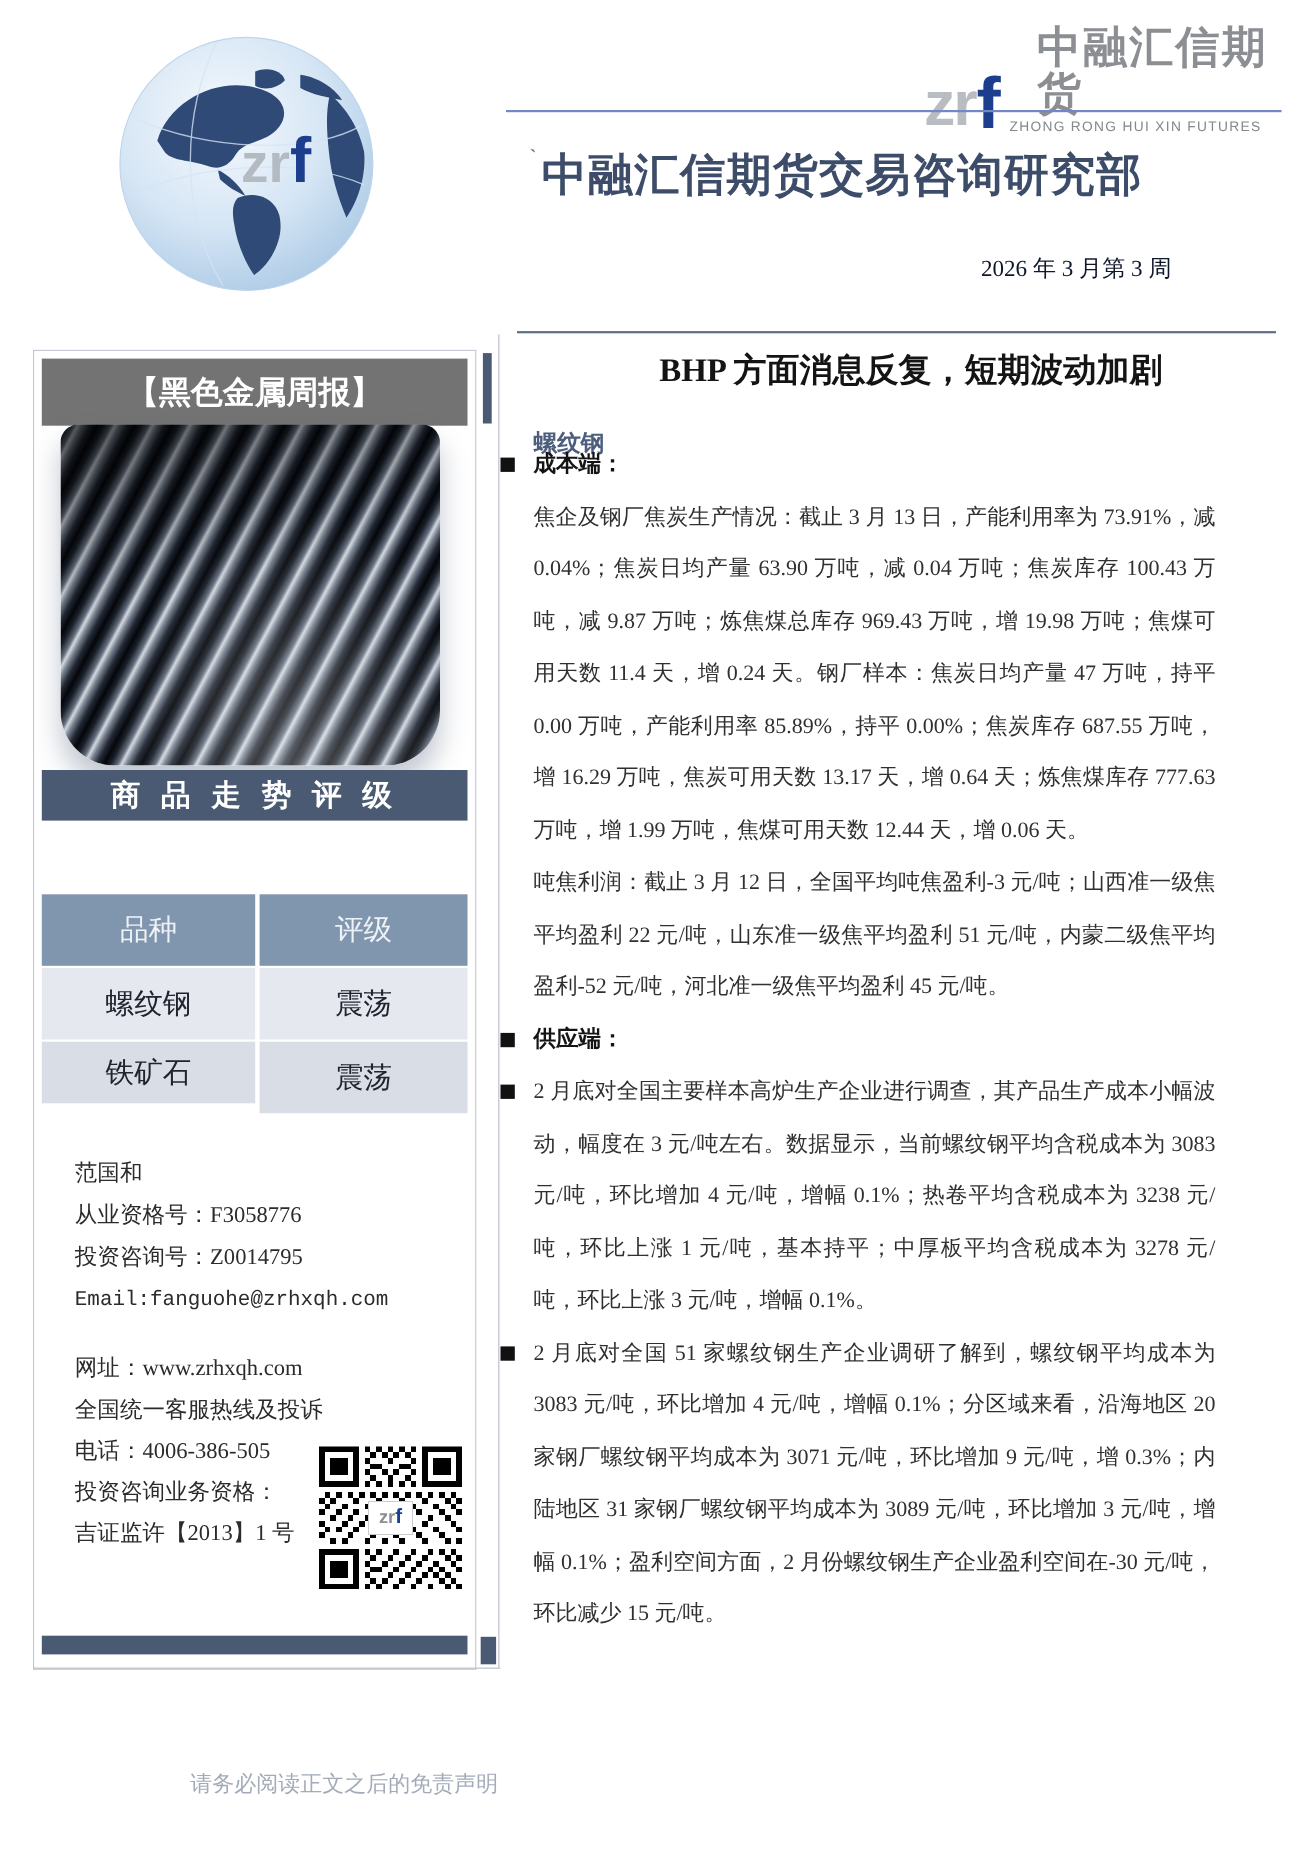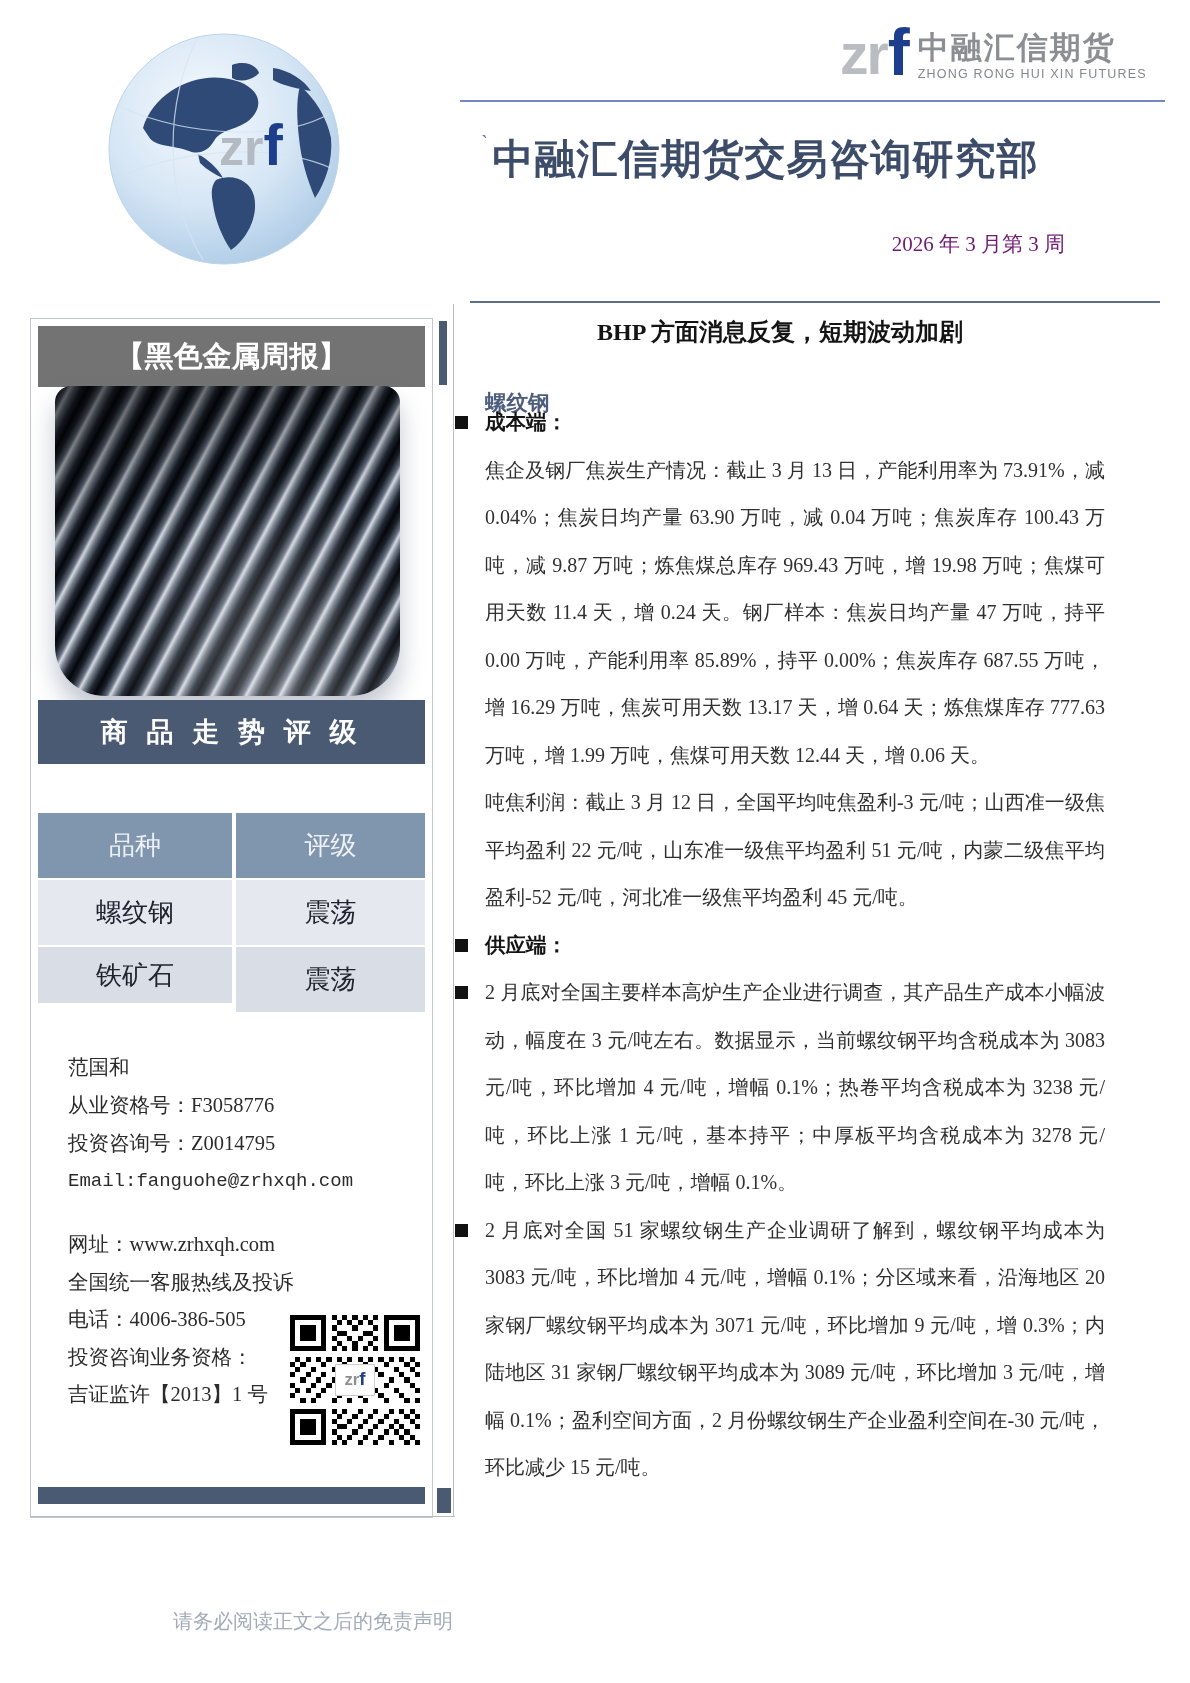--- a/index.html
+++ b/index.html
@@ -6,64 +6,64 @@
   .page{position:relative;width:1190px;height:1683px;background:#ffffff;overflow:hidden;
         font-family:"Liberation Serif","DejaVu Serif",serif;color:#343434;}
 
   
   .globe{position:absolute;left:103px;top:28px;width:242px;height:242px;}
   .logo{position:absolute;left:840px;top:22px;display:flex;align-items:flex-end;
         font-family:"Liberation Sans","DejaVu Sans",sans-serif;}
   .logo-zr{font-size:57px;font-weight:bold;color:#b9bcc0;line-height:1;letter-spacing:-2px;}
   .logo-f{font-size:66px;font-weight:bold;color:#1d3e8d;line-height:.92;margin-left:1px;}
   .logo-names{margin-left:8px;padding-bottom:2px;}
-  .logo-cn{font-size:31px;font-weight:bold;color:#8b8e92;letter-spacing:2px;line-height:1.05;}
+  .logo-cn{font-size:40px;font-weight:bold;color:#8b8e92;letter-spacing:2px;line-height:1.05;margin-left:25px;}
   .logo-en{font-size:12.5px;color:#84878b;letter-spacing:1.2px;margin-top:2px;}
   .rule-blue{position:absolute;left:460px;top:100px;width:705px;height:2px;background:#7287c6;}
 
   .page-title{position:absolute;left:420px;top:132px;width:680px;text-align:center;
               font-size:41px;font-weight:bold;color:#3d4d69;letter-spacing:1px;}
   .title-tick{font-size:18px;color:#6b7790;vertical-align:top;margin-right:4px;}
   .report-date{position:absolute;left:455px;top:230px;width:610px;text-align:right;
-               font-size:21px;color:#701a75;}
+               font-size:21px;color:#0f172a;}
 
   
   .sidebar-box{position:absolute;left:30px;top:318px;width:401px;height:1198px;
                border:1px solid #c3c7d0;background:#ffffff;}
   .side-banner{position:absolute;left:38px;top:326px;width:387px;height:61px;background:#737373;
                color:#ffffff;font-size:29px;font-weight:bold;display:flex;align-items:center;justify-content:center;}
   .pipes{position:absolute;left:55px;top:386px;width:345px;height:310px;
          border-radius:16px 16px 50px 50px;
          background:
            linear-gradient(165deg, rgba(0,0,0,.62), rgba(0,0,0,0) 45%),
            radial-gradient(ellipse at 62% 105%, rgba(255,255,255,.28), rgba(255,255,255,0) 55%),
            repeating-linear-gradient(118deg,#04060b 0px,#1a2029 5px,#646e7e 11px,#d3d8e0 14px,#78828f 18px,#232935 24px,#04060b 30px);
          box-shadow:0 16px 24px rgba(120,130,150,.45);}
-  .rating-title{position:absolute;left:38px;top:700px;width:387px;height:64px;background:#4a5a72;
+  .rating-title{position:absolute;left:38px;top:700px;width:387px;height:46px;background:#4a5a72;
                 color:#ffffff;font-size:27px;font-weight:bold;letter-spacing:6px;
                 display:flex;align-items:center;justify-content:center;}
   .cell{position:absolute;display:flex;align-items:center;justify-content:center;font-size:26px;}
   .cell.hd{background:#8095ae;color:#eef1f5;}
   .cell.r1{background:#e6e8f0;color:#20242e;}
   .cell.r2{background:#d9dde5;color:#20242e;}
 
   .analyst{position:absolute;left:68px;top:1048px;width:350px;font-size:20.5px;line-height:38px;color:#2b2b2b;}
   .contact{position:absolute;left:68px;top:1226px;width:352px;font-size:20.5px;line-height:37.5px;color:#2b2b2b;}
   .mono{font-family:"Liberation Mono","DejaVu Sans Mono",monospace;font-size:19px;}
   .qr{position:absolute;left:290px;top:1315px;width:130px;height:130px;}
   .side-bottom-bar{position:absolute;left:38px;top:1487px;width:387px;height:17px;background:#4a5a72;}
   .side-bottom-rule{position:absolute;left:30px;top:1516px;width:425px;height:1px;background:#b6bac2;}
 
   
   .main-vline{position:absolute;left:453px;top:304px;width:1px;height:1212px;background:#b6bac2;}
   .vline-capsule-top{position:absolute;left:439px;top:321px;width:8px;height:64px;background:#4a5a72;}
   .vline-capsule-bottom{position:absolute;left:437px;top:1488px;width:14px;height:25px;background:#4a5a72;}
   .main-rule{position:absolute;left:470px;top:301px;width:690px;height:2px;background:#5d6f88;}
   .headline{position:absolute;left:455px;top:316px;width:650px;text-align:center;
-            font-size:24px;font-weight:bold;color:#141414;}
+            font-size:30px;font-weight:bold;color:#141414;padding-left:48px;}
   .section-label{position:absolute;left:485px;top:388px;font-size:21.5px;font-weight:bold;color:#4d5d7c;}
 
   .content{position:absolute;left:455px;top:399px;width:650px;}
   .row{display:flex;}
   .marker-col{width:30px;flex:0 0 30px;}
   .sq{display:block;width:13px;height:13px;background:#111;margin-top:17px;}
   .b-head{font-size:20.5px;font-weight:bold;color:#141414;line-height:47.5px;}
   .para{font-size:20px;line-height:47.5px;color:#303030;text-align:justify;text-justify:inter-ideograph;}
   .indent{margin-left:30px;}
 

